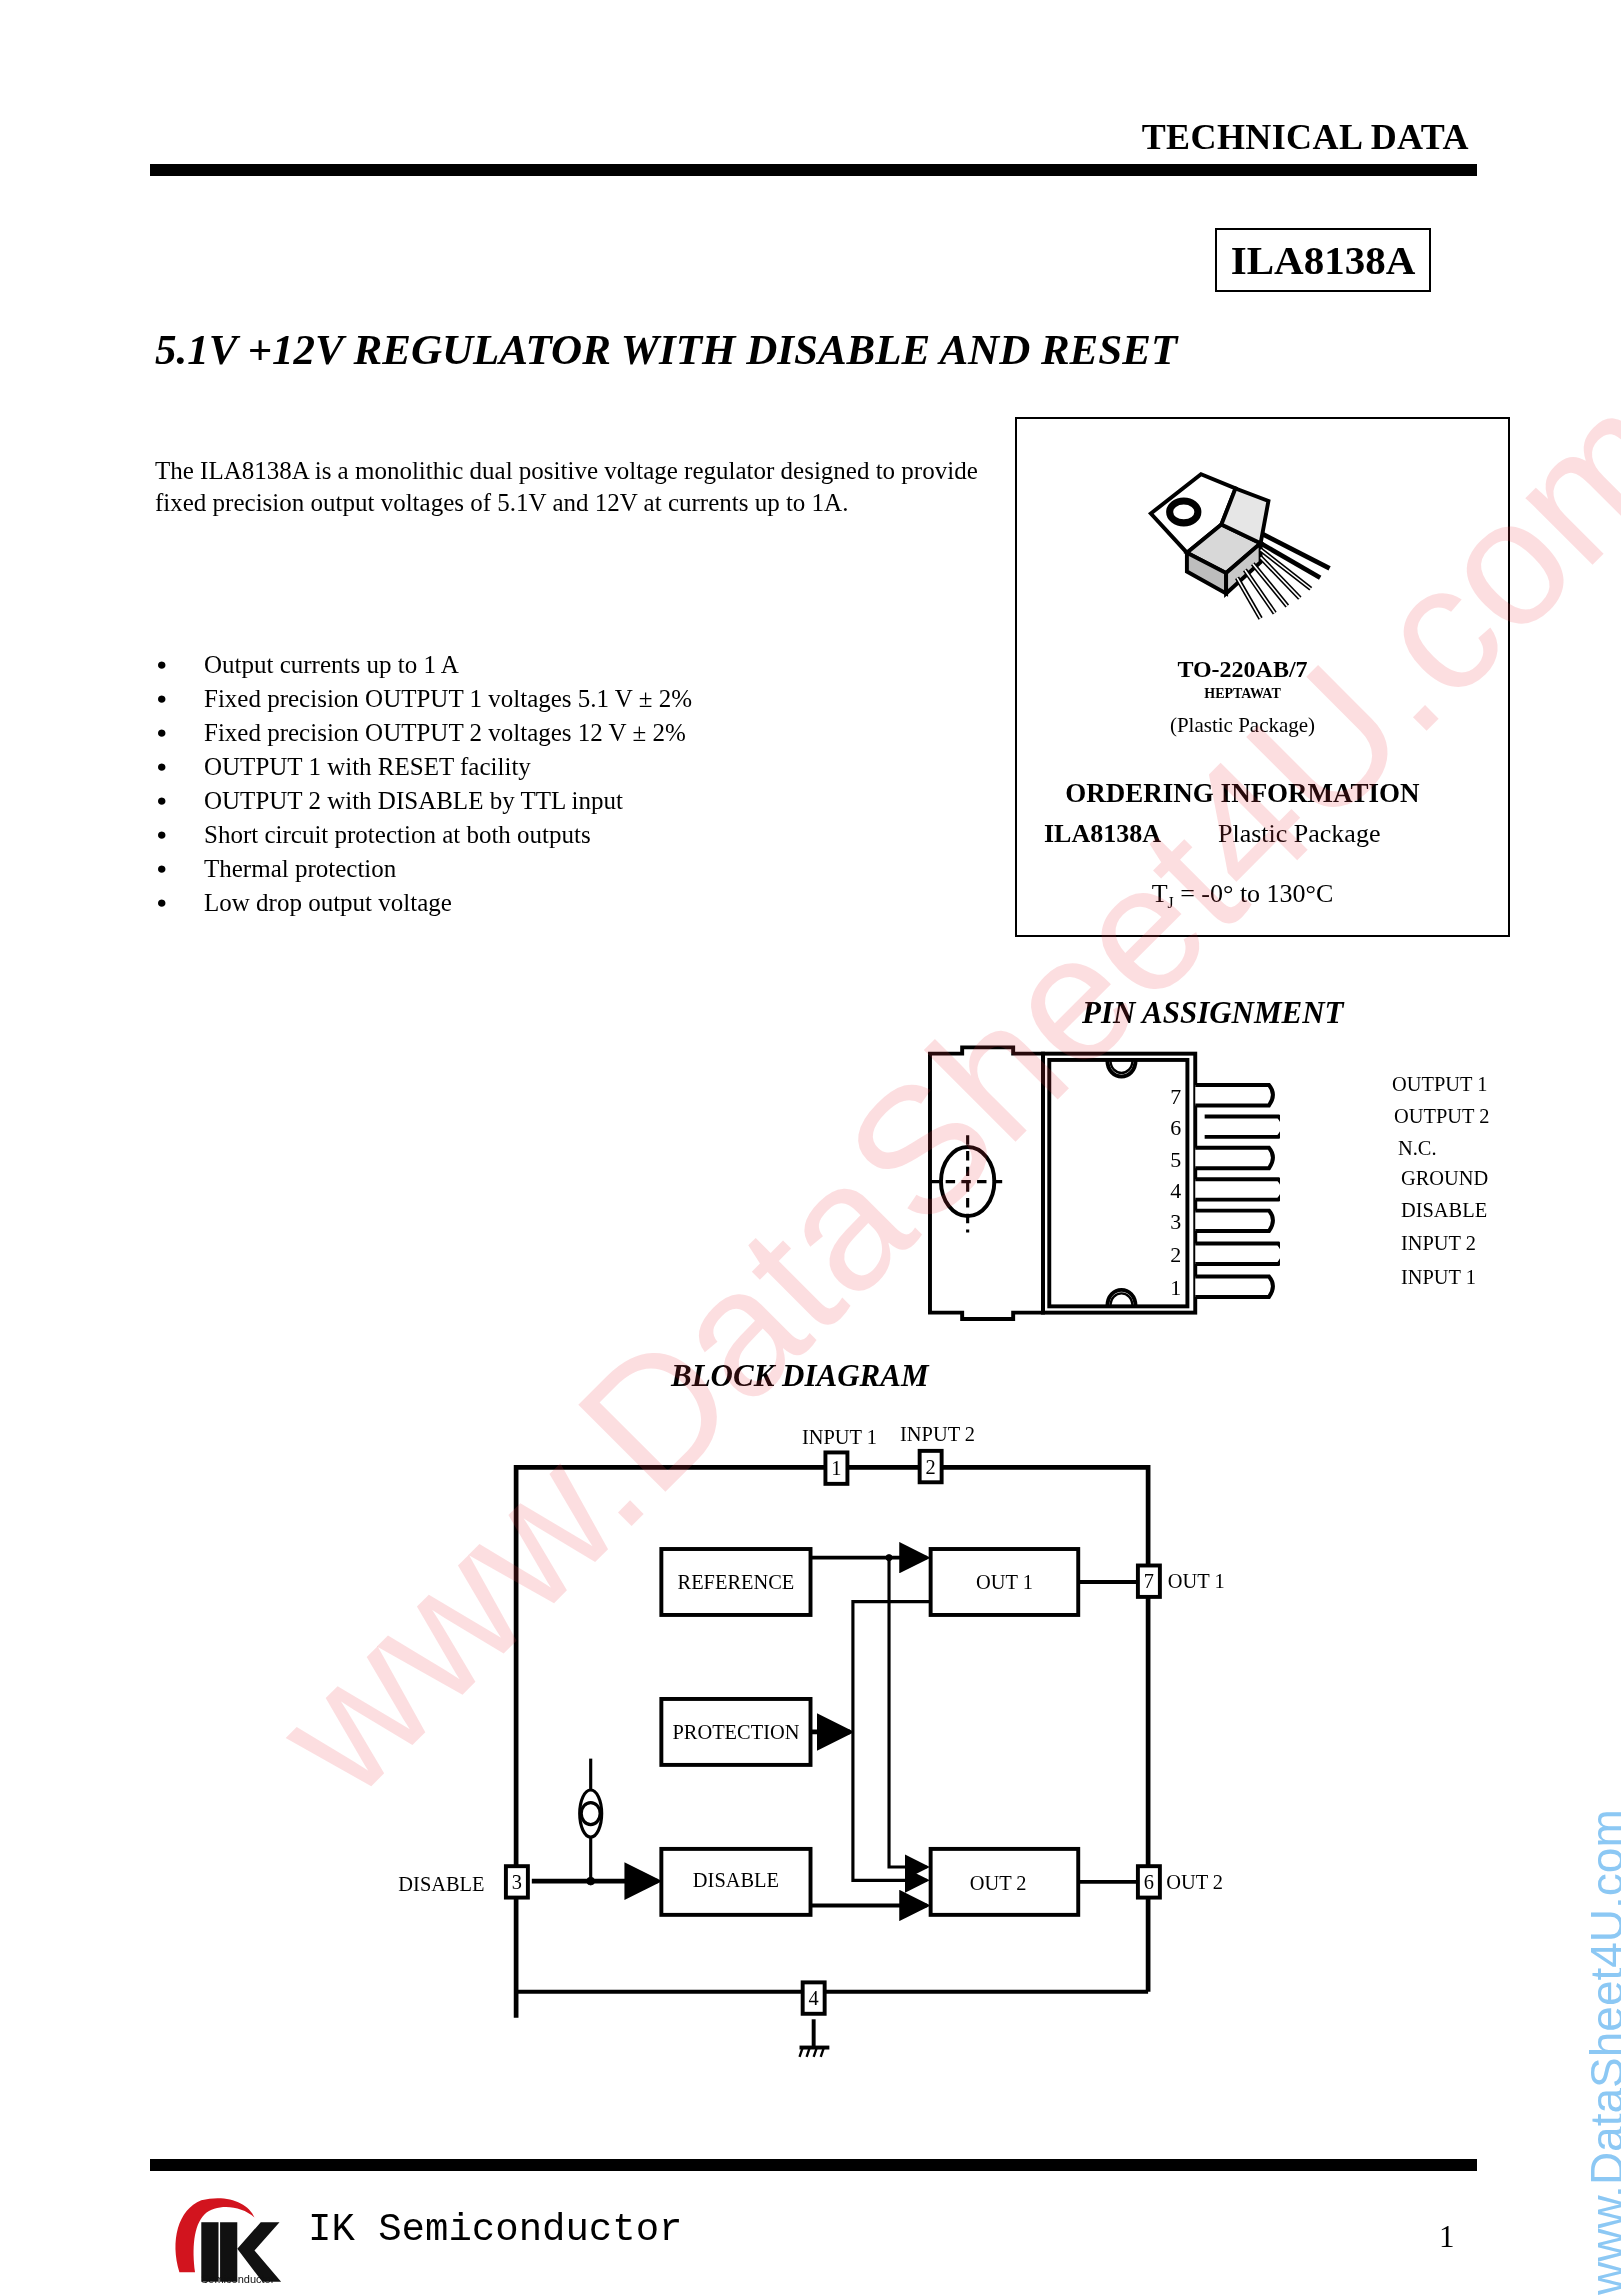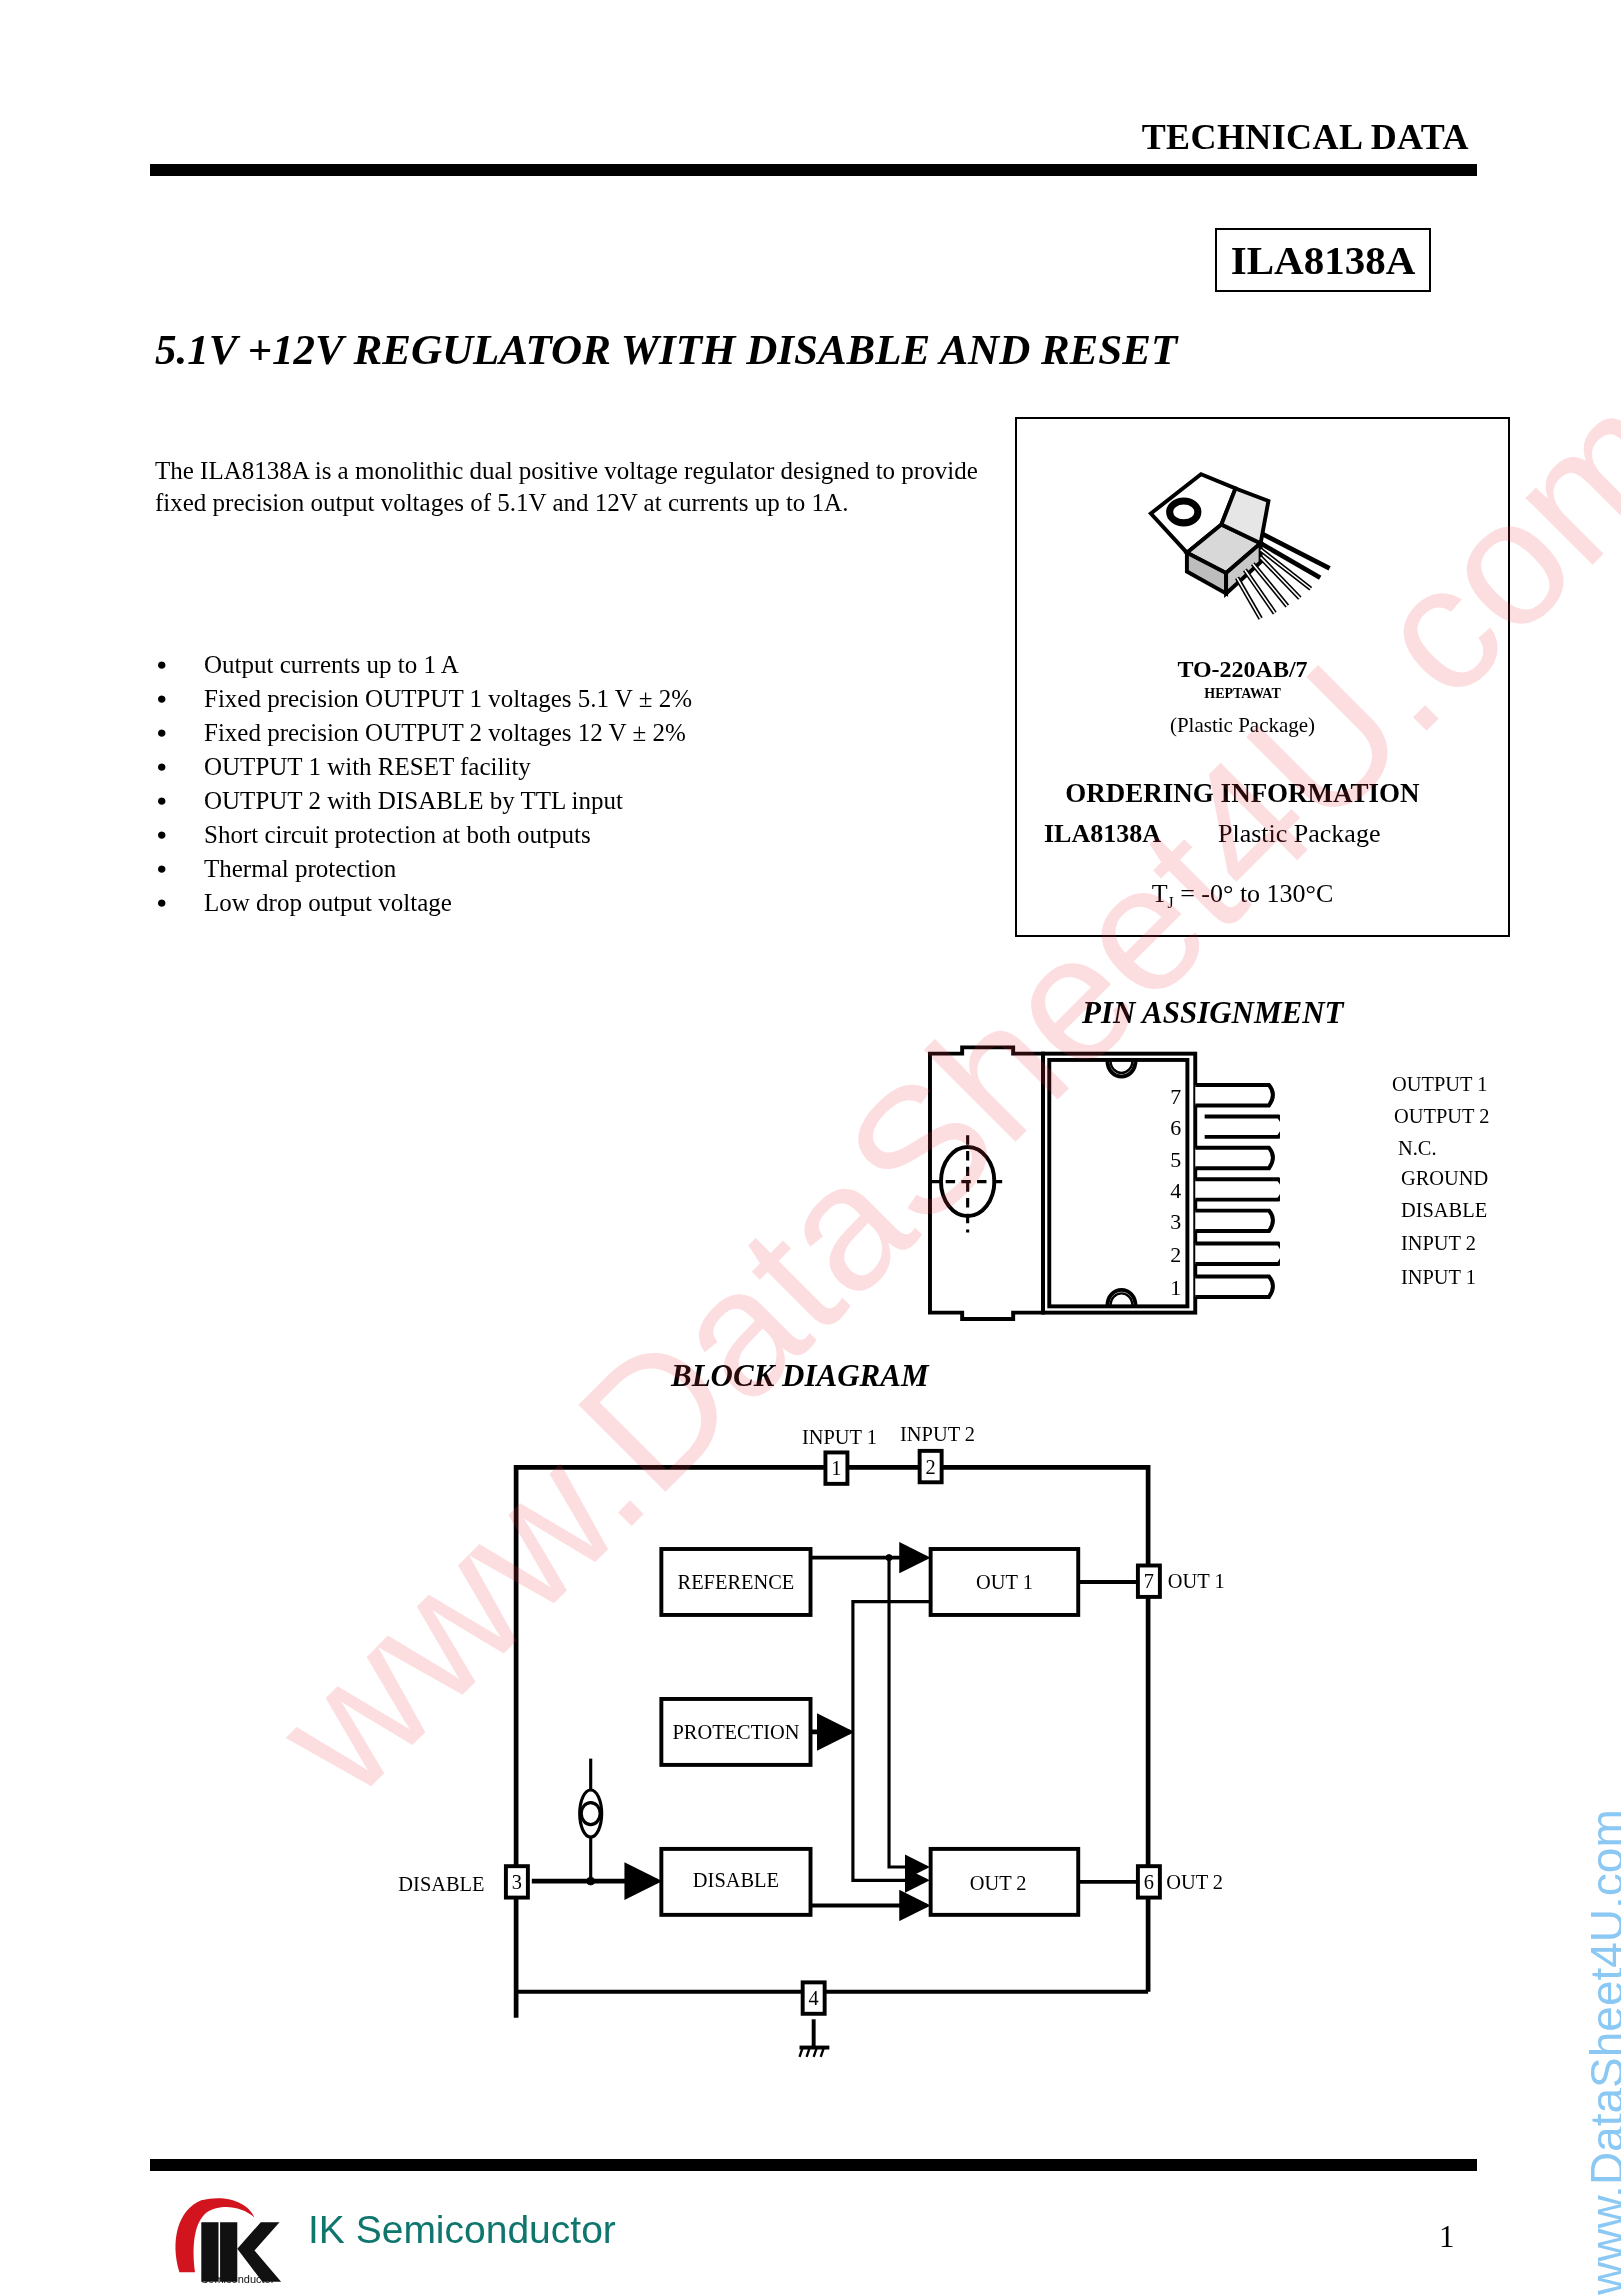--- a/index.html
+++ b/index.html
@@ -28,21 +28,21 @@
   .tj { top:460px; font-size:26px; }
   .tj sub { font-size:15.7px; }
   .section-title { font-weight:bold; font-size:31px; white-space:nowrap;font-style:italic; }
   .diagram-label { font-size:20.4px; white-space:nowrap; }
   .watermark-diag { left:188px; top:950px; font-family:"Liberation Sans", sans-serif; font-size:179px;
                     color:rgba(240,60,70,0.17); transform:rotate(-45deg); transform-origin:left top;
                     white-space:nowrap; pointer-events:none; }
   .watermark-vert { left:1580px; top:2295px; font-family:"Liberation Sans", sans-serif; font-size:46px;
                     color:#8cc8f4; transform:rotate(-90deg); transform-origin:left top; white-space:nowrap; }
   .footer-logo { left:162px; top:2186px; width:455px; height:110px; }
-  .logo-text { left:146px; top:22px; font-family:Liberation Sans, sans-serif; font-size:39px; color:#0f766e; white-space:nowrap; }
+  .logo-text { left:146px; top:22px; font-family:Liberation Mono, monospace; font-size:39px; color:#000000; white-space:nowrap; }
   .logo-small { left:39px; top:87px; font-family:"Liberation Sans", sans-serif; font-size:11px; color:#111; }
   .page-num { left:1439px; top:2219px; font-size:31px; }
 </style>
 </head>
 <body>
 
 <div class="abs hdr-title">TECHNICAL DATA</div>
 <div class="abs rule" style="left:150px; top:164px; width:1327px; height:11.8px;"></div>
 <div class="abs part-box">ILA8138A</div>
 

